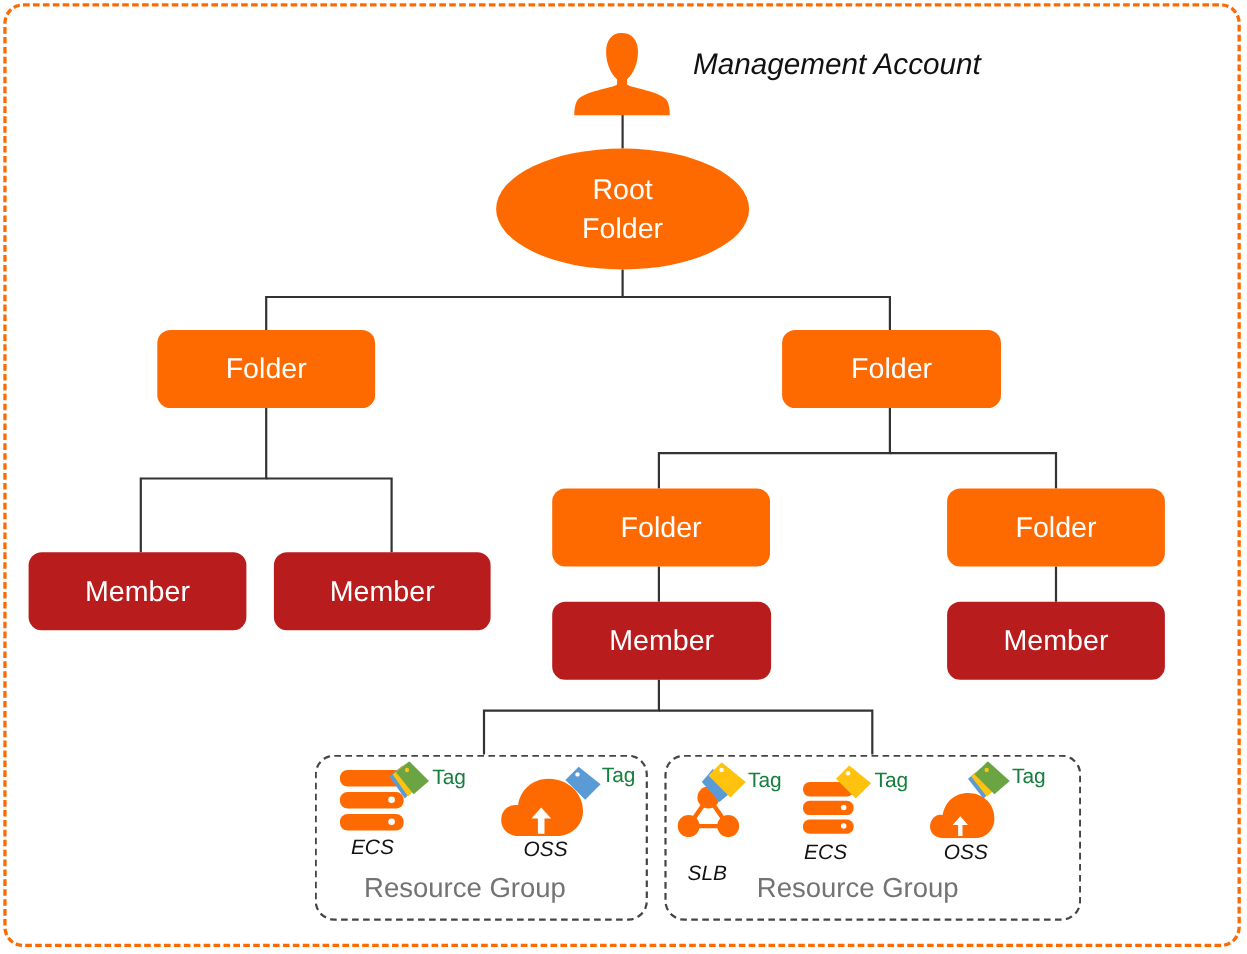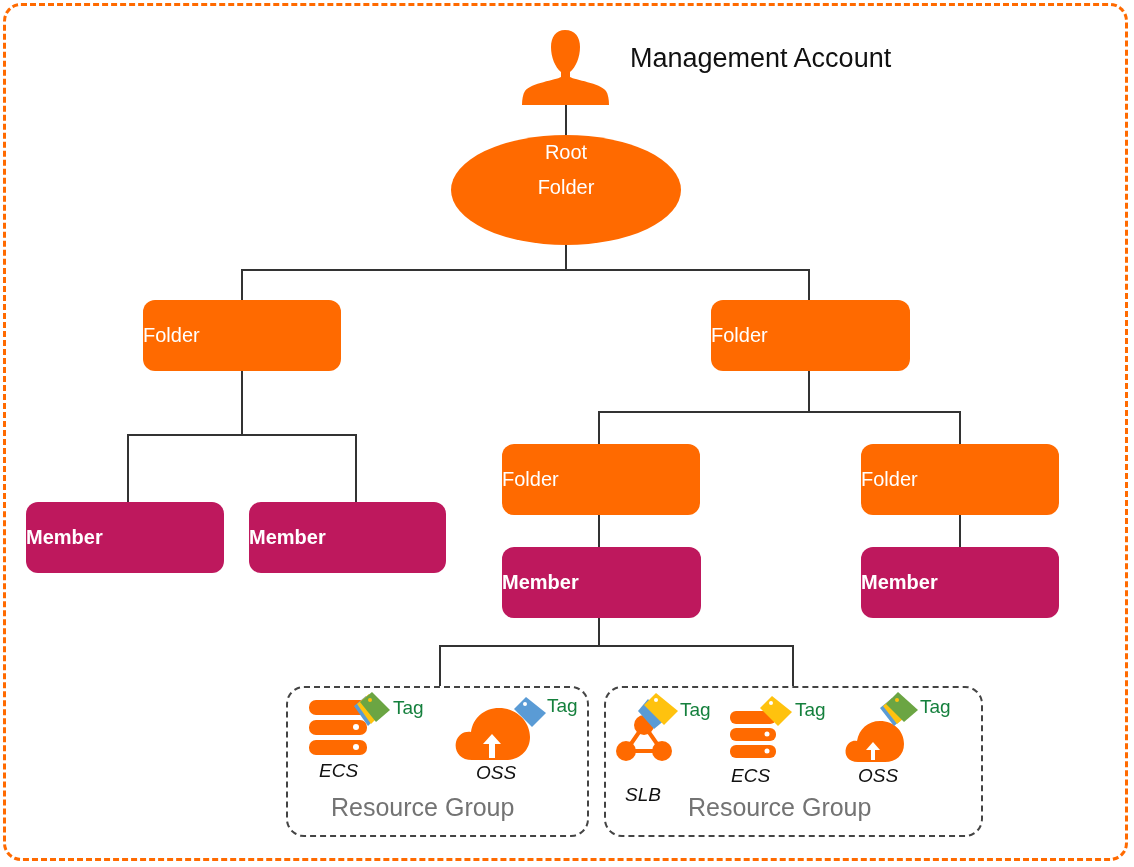--- a/index.html
+++ b/index.html
@@ -1,23 +1,23 @@
 <!DOCTYPE html>
 <html><head>
 <meta charset="utf-8">
 <style>
   html,body{margin:0;padding:0;background:#fff;}
   body{width:1134px;height:867px;position:relative;overflow:hidden;font-family:"Liberation Sans",sans-serif;}
   .frame{position:absolute;left:3px;top:3px;width:1125px;height:858px;border:3px dashed #FF6A00;border-radius:18px;box-sizing:border-box;}
   svg.lines{position:absolute;left:0;top:0;}
-  .node{position:absolute;display:flex;align-items:center;color:#fff;font-size:20px;border-radius:12px;text-align:center;}
+  .node{position:absolute;display:flex;align-items:center;justify-content:center;color:#fff;font-size:26px;border-radius:12px;text-align:center;}
   .folder{background:#FF6A00;}
-  .member{background:#be185d;font-weight:bold;}
+  .member{background:#b91c1c;}
   .root{background:#FF6A00;border-radius:50%;line-height:35px;}
-  .title{position:absolute;left:630px;top:43px;font-size:27px;color:#111;}
+  .title{position:absolute;left:630px;top:43px;font-size:27px;color:#111;font-style:italic;}
   .rg{position:absolute;border:2px dashed #444;border-radius:18px;box-sizing:border-box;}
   .rg-label{position:absolute;font-size:25px;color:#737373;white-space:nowrap;}
   .res-label{position:absolute;font-size:19px;color:#111;font-style:italic;}
   .tag-label{position:absolute;font-size:19px;color:#15803d;}
   .icon{position:absolute;}
 </style>
 </head>
 <body>
 
 <div class="frame"></div>

